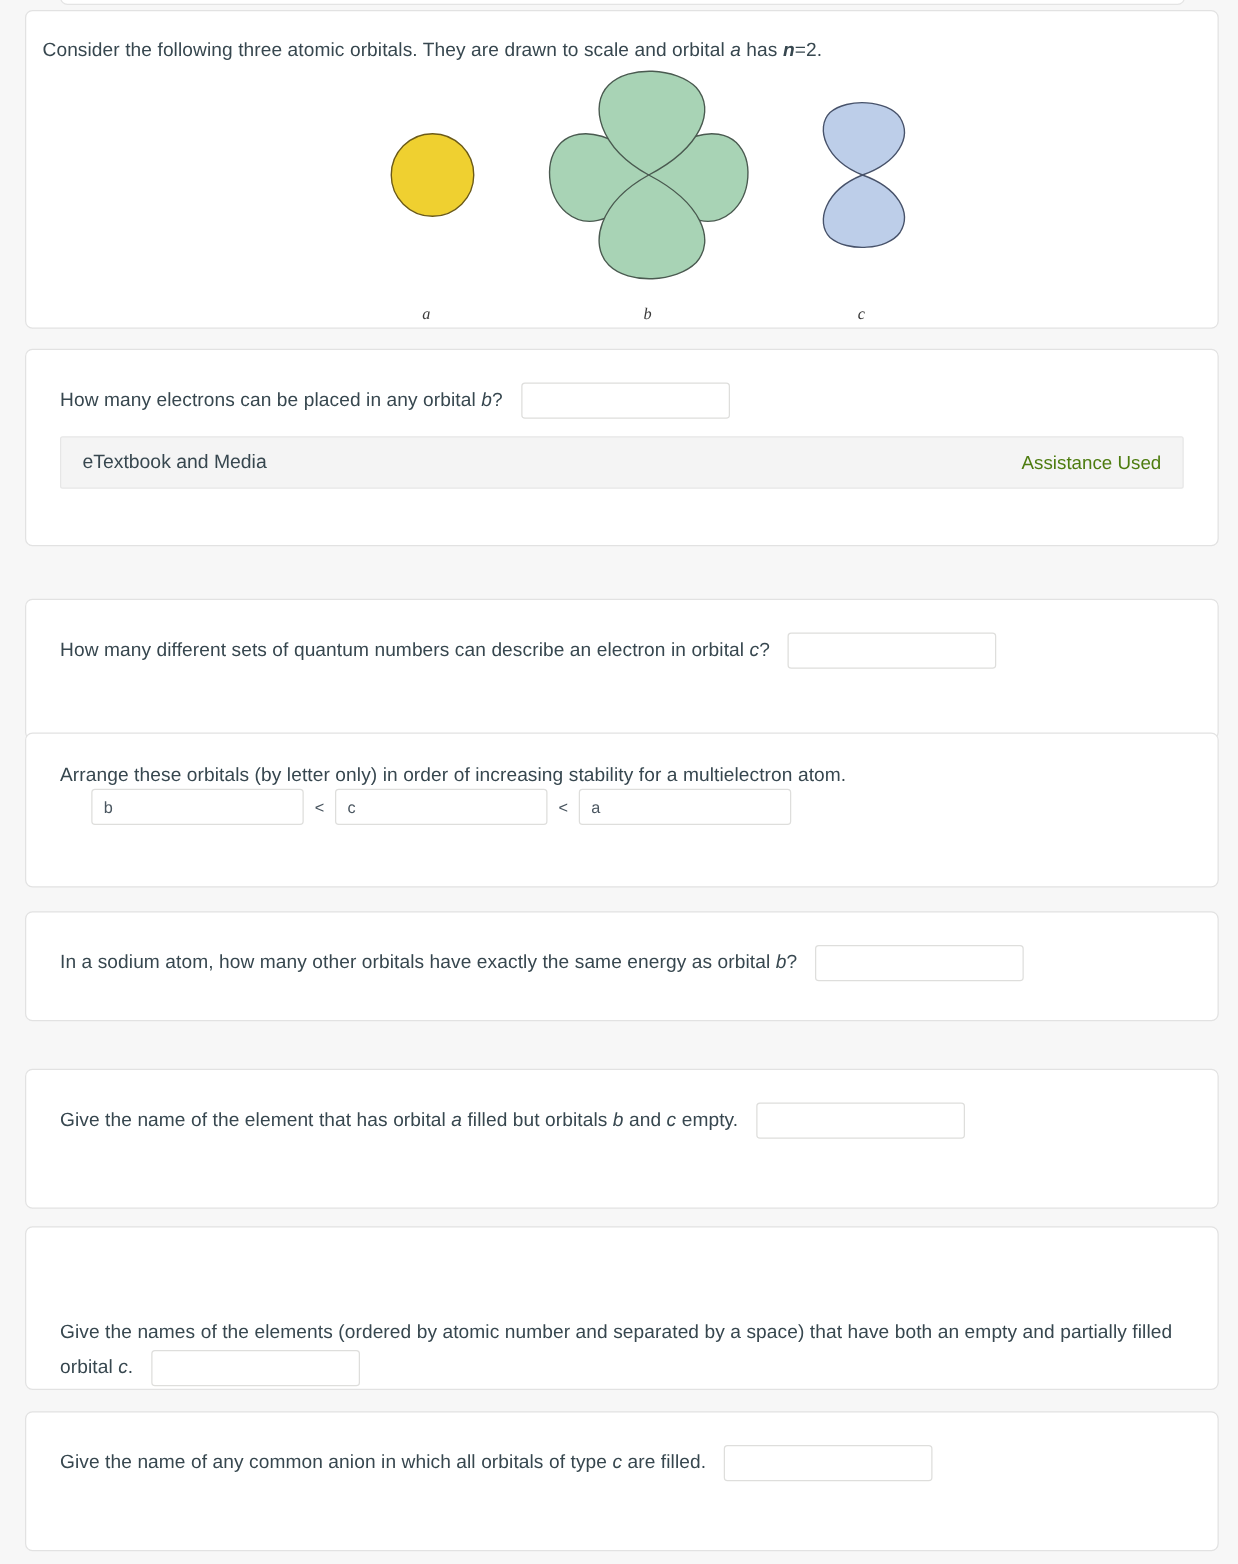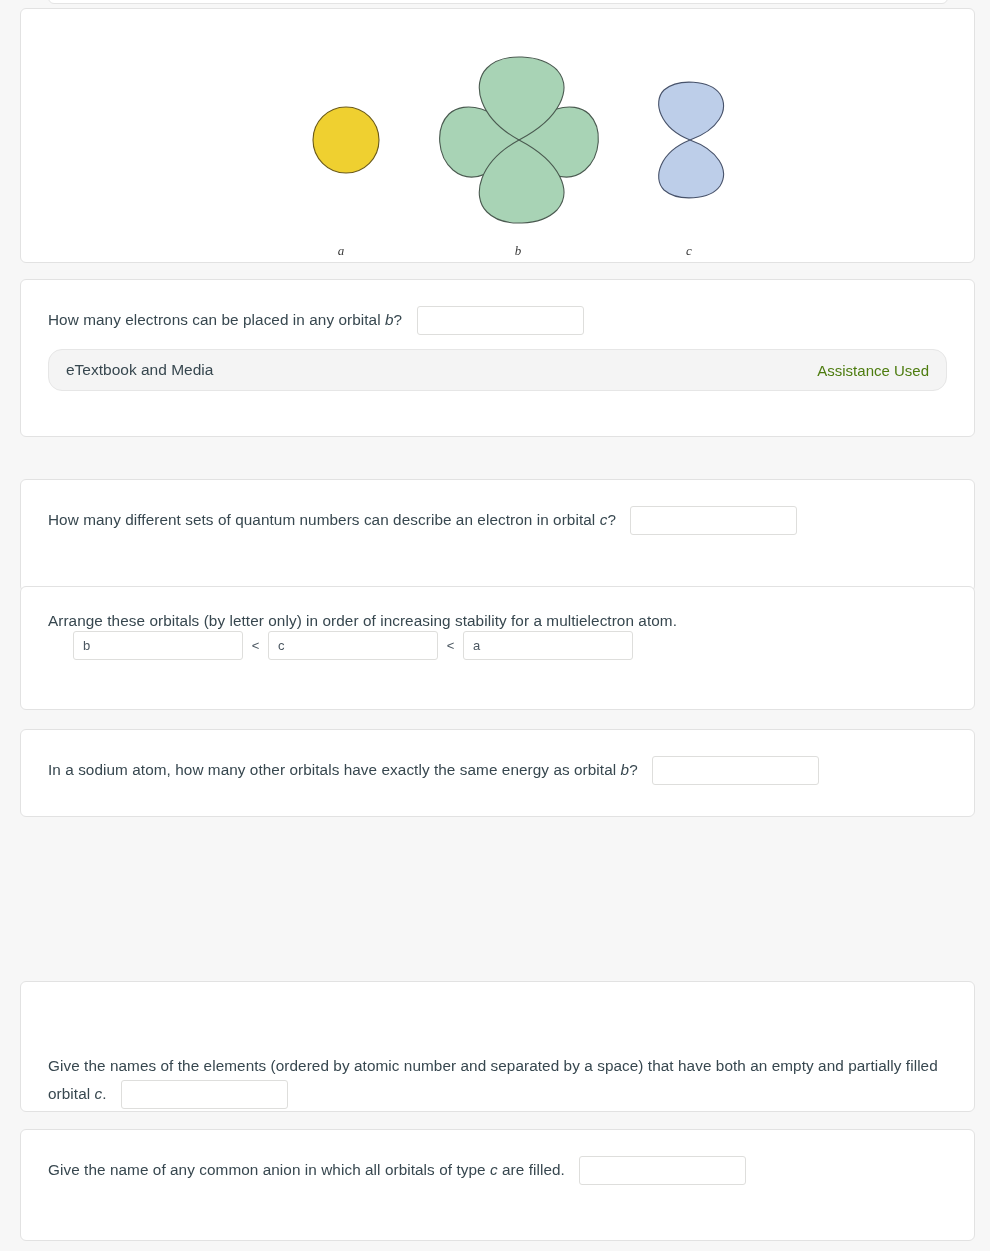--- a/index.html
+++ b/index.html
@@ -75,21 +75,21 @@
 
   
   .etext-bar {
     position: absolute;
     left: 47px;
     top: 348px;
     width: 899px;
     height: 42px;
     background: #f4f4f4;
     border: 1px solid #e6e6e6;
-    border-radius: 14px;
+    border-radius: 2px;
     box-sizing: border-box;
     display: flex;
     align-items: center;
     justify-content: space-between;
     padding: 0 17px;
   }
   .etext-label {
     font-size: 15.5px;
     color: #37474f;
   }
@@ -132,20 +132,23 @@
 </style>
 </head>
 <body>
 
 <div class="page">
 
   <div class="card-top-sliver"></div>
 
   <div class="card" style="left:20px; top:8px; width:955px; height:255px;">
 
+    <div class="prompt" style="position:absolute; left:13px; top:18px;">
+      <span>Consider the following three atomic orbitals. They are drawn to scale and orbital </span><span class="it">a</span><span> has </span><span class="bi">n</span><span>=2.</span>
+    </div>
 
     <div class="figure">
       <svg width="480" height="175" viewBox="0 0 480 175">
 
         <circle cx="70" cy="87" r="33" fill="#efd030" stroke="#6b5a18" stroke-width="1.1"></circle>
 
         <g transform="translate(243,87)">
 
           <path d="M 0 0 C -22 -34 -55 -40 -70 -26 C -84 -12 -82 16 -66 30 C -48 45 -20 36 0 0 Z" fill="#a8d3b5" stroke="#4a5a50" stroke-width="1.1"></path>
           <path d="M 0 0 C 22 -34 55 -40 70 -26 C 84 -12 82 16 66 30 C 48 45 20 36 0 0 Z" fill="#a8d3b5" stroke="#4a5a50" stroke-width="1.1"></path>
@@ -198,20 +201,26 @@
     </div>
   </div>
 
   <div class="card" style="left:20px; top:729px; width:955px; height:88px;">
     <div class="prompt" style="position:absolute; left:27px; top:26px;">
       <span>In a sodium atom, how many other orbitals have exactly the same energy as orbital </span><span class="it">b</span><span>?</span>
       <input class="ansbox" type="text" style="width: 167px; margin-left: 10px;" value="">
     </div>
   </div>
 
+  <div class="card" style="left:20px; top:855px; width:955px; height:112px;">
+    <div class="prompt" style="position:absolute; left:27px; top:26px;">
+      <span>Give the name of the element that has orbital </span><span class="it">a</span><span> filled but orbitals </span><span class="it">b</span><span> and </span><span class="it">c</span><span> empty.</span>
+      <input class="ansbox" type="text" style="width: 167px; margin-left: 10px;" value="">
+    </div>
+  </div>
 
   <div class="card" style="left:20px; top:981px; width:955px; height:131px;">
     <div class="prompt" style="position:absolute; left:27px; top:26px; width:905px;margin-top:44px;">
       <span>Give the names of the elements (ordered by atomic number and separated by a space) that have both an empty and partially filled orbital </span><span class="it">c</span><span>.</span>
       <input class="ansbox" type="text" style="width: 167px; margin-left: 10px;" value="">
     </div>
   </div>
 
   <div class="card" style="left:20px; top:1129px; width:955px; height:112px;">
     <div class="prompt" style="position:absolute; left:27px; top:26px;">

